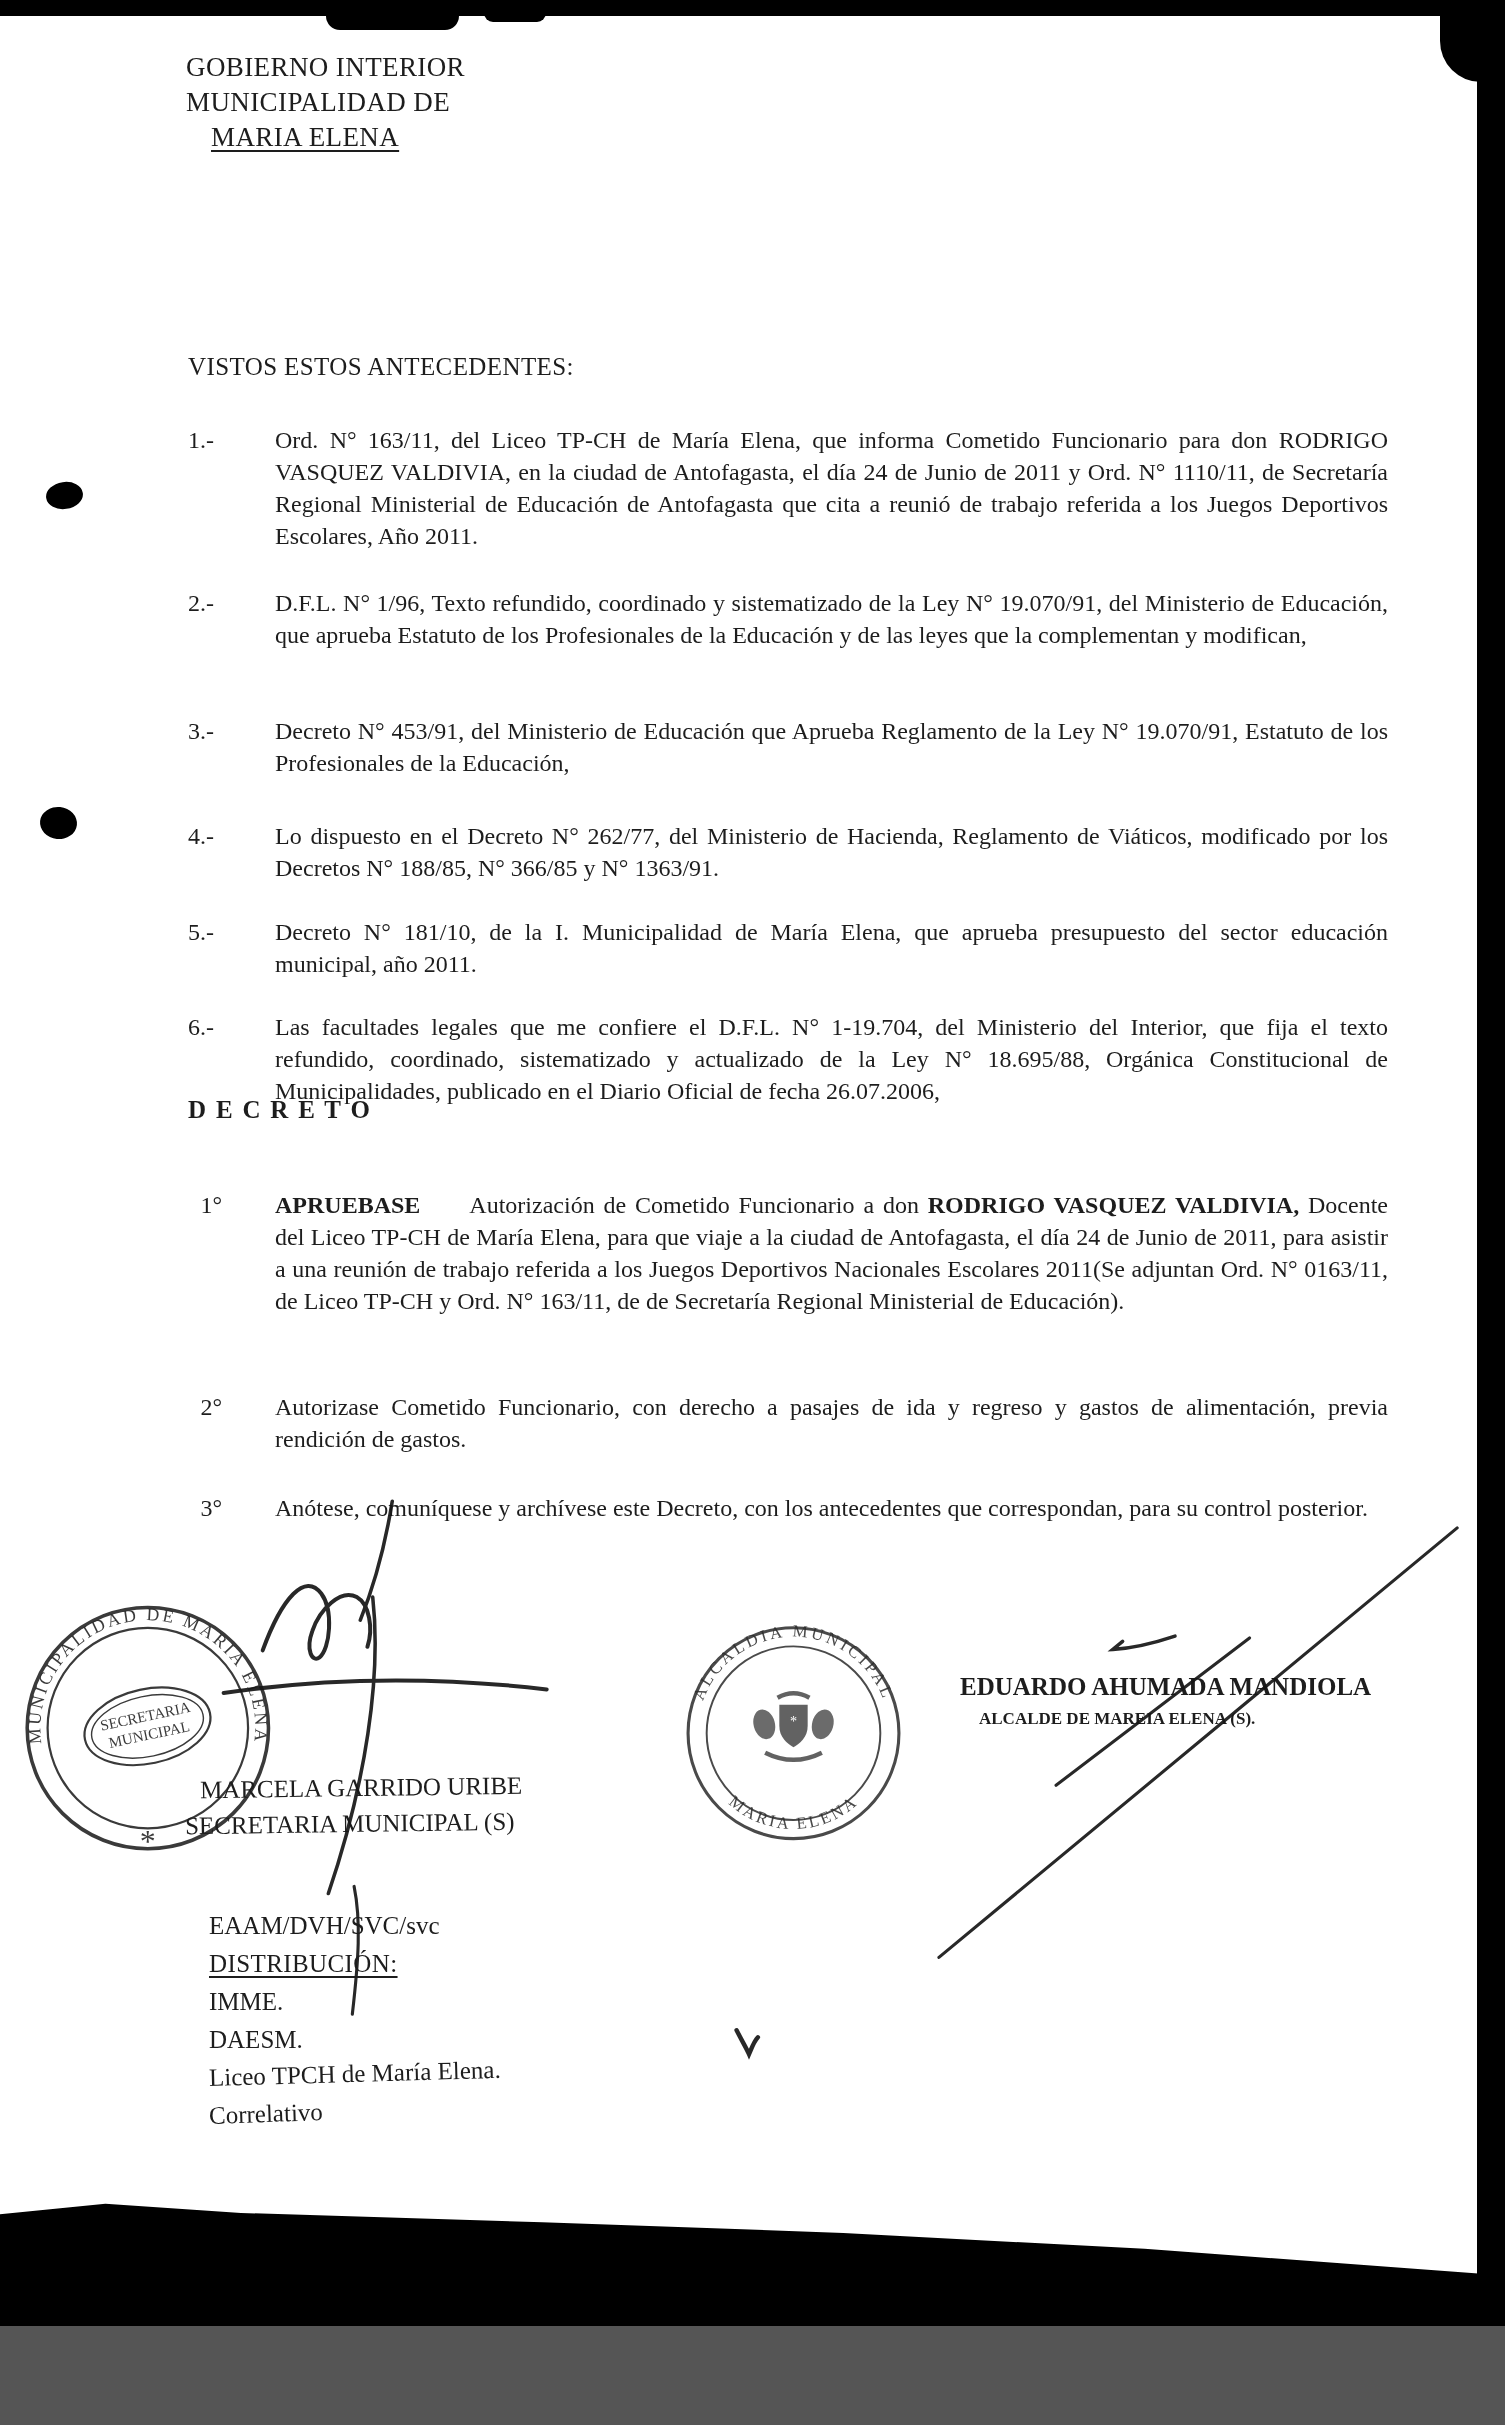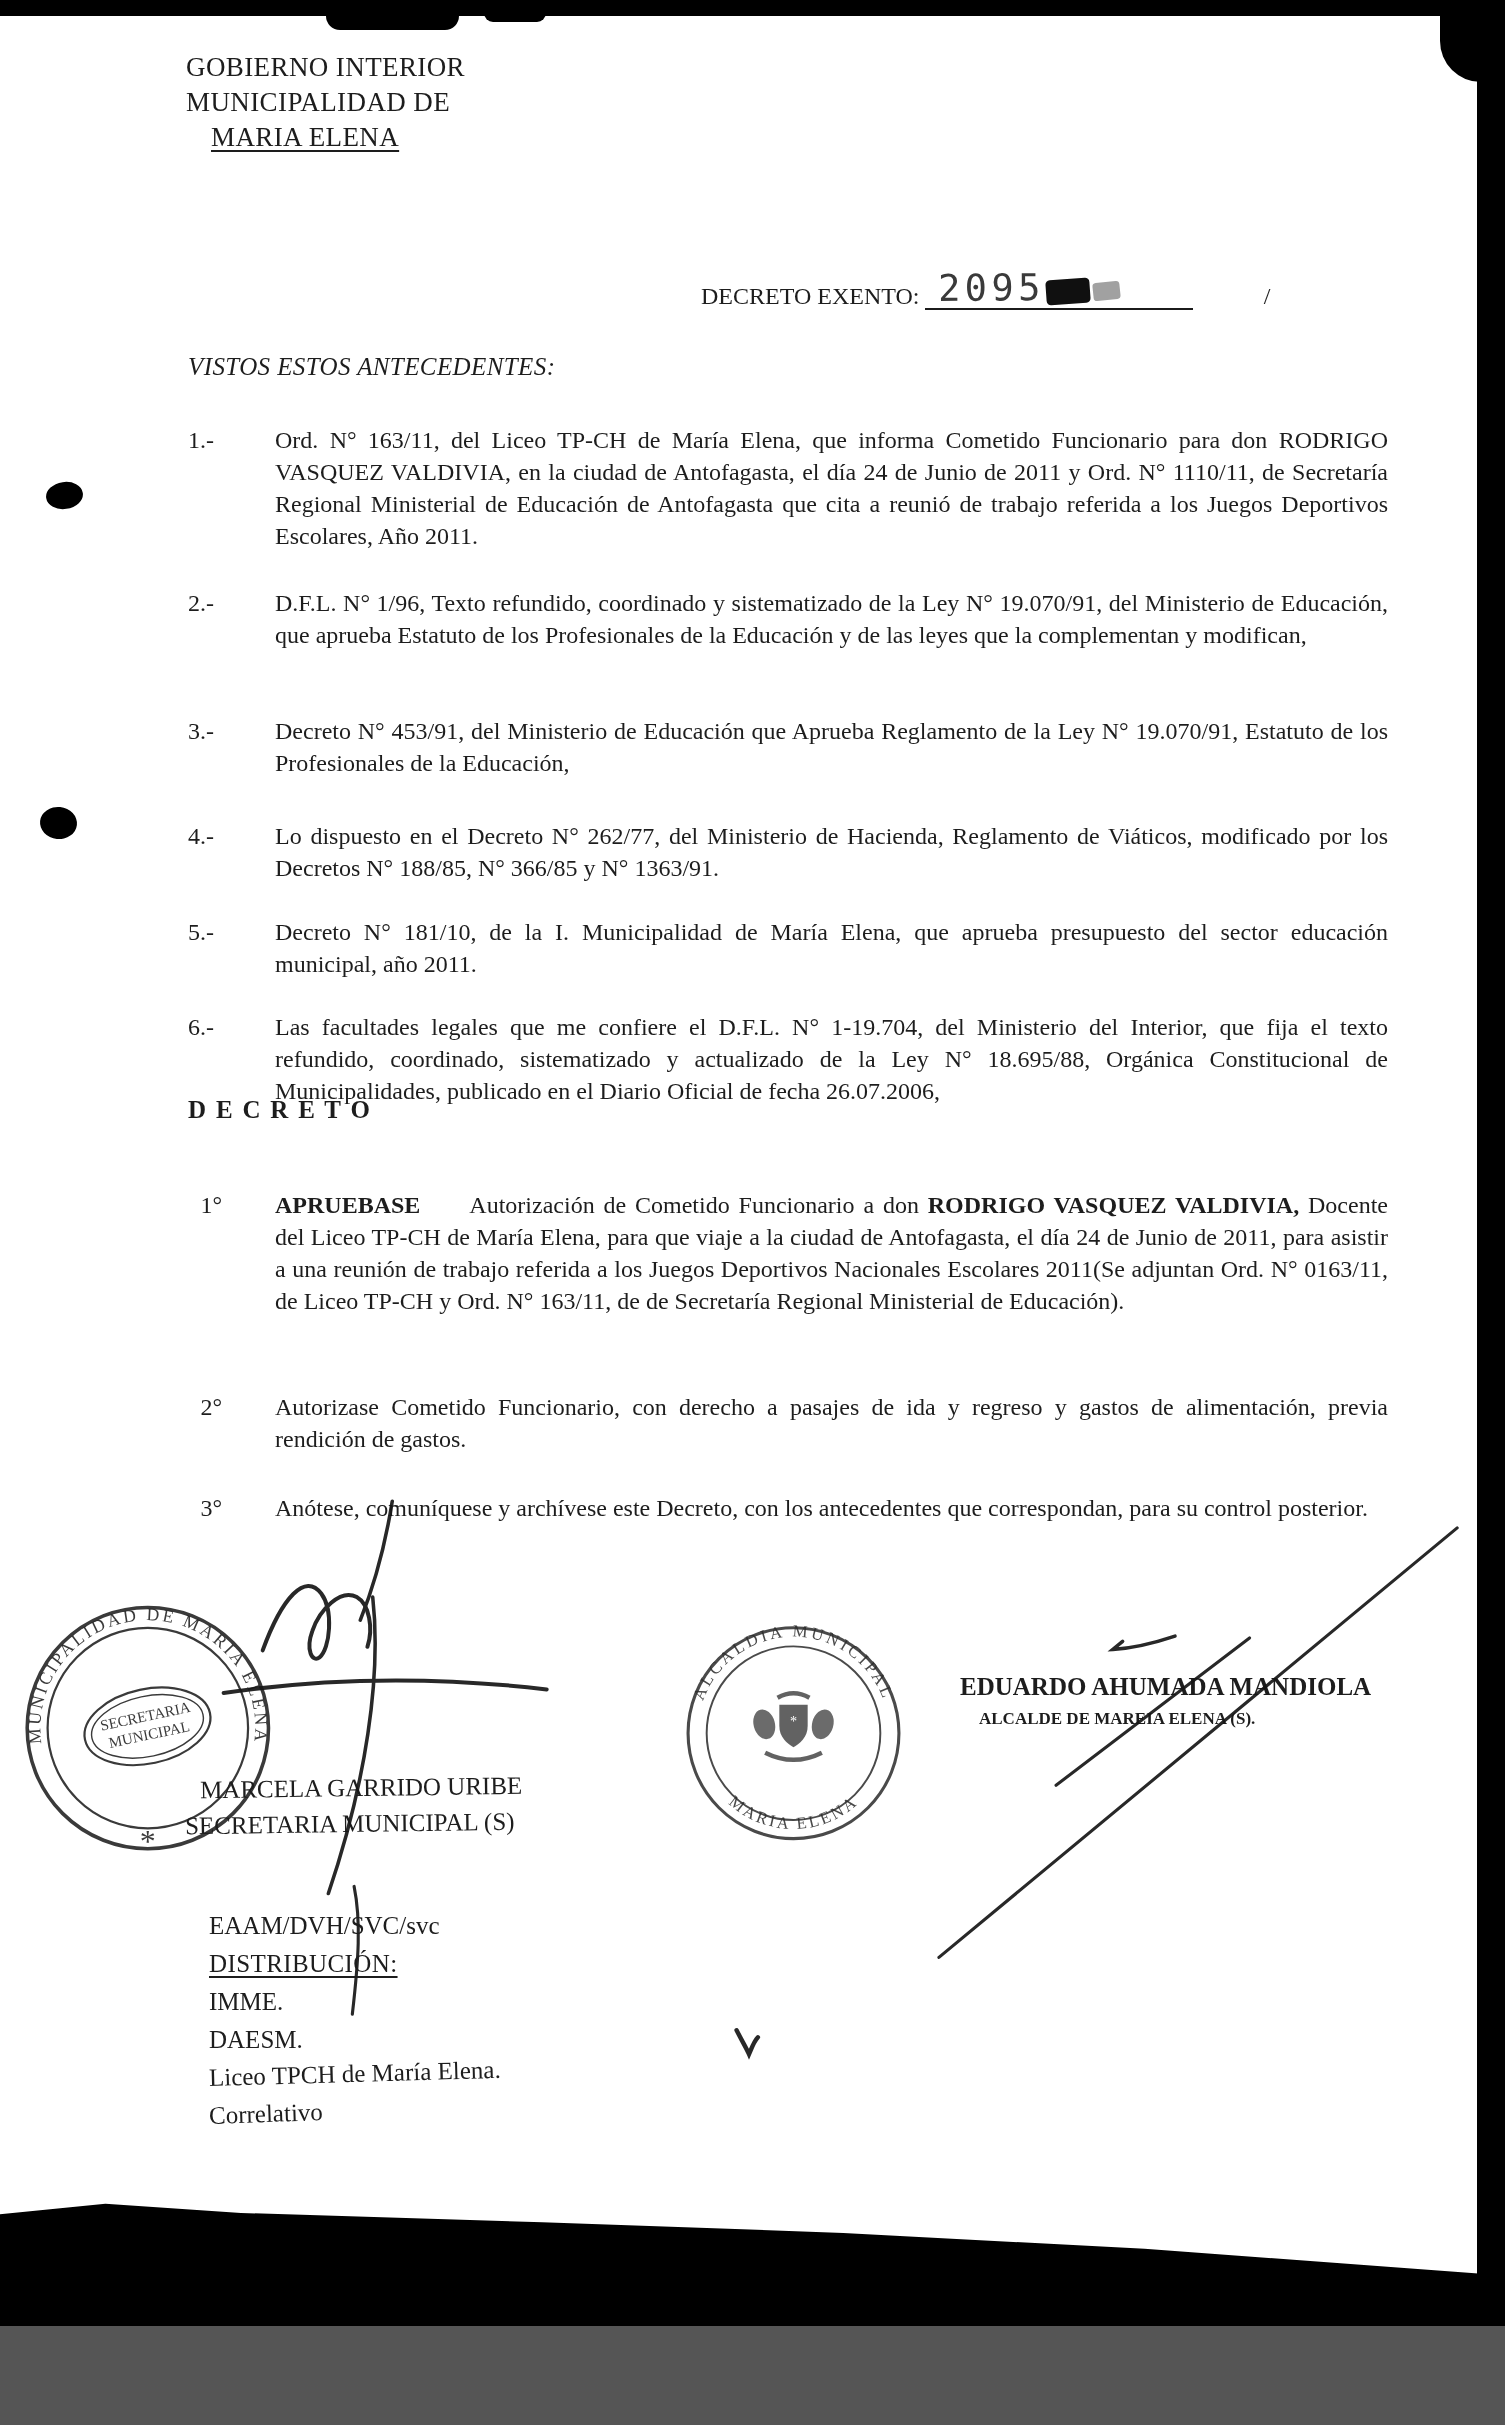--- a/index.html
+++ b/index.html
@@ -39,21 +39,21 @@
     font-size:37px; letter-spacing:4.4px; color:#3a3a3a;
     display:inline-block; transform:rotate(-0.5deg) translateY(3.5px);
   }
   .stamp-num.gray { color:#7d7d7d; font-size:35px; letter-spacing:6.2px; filter:blur(0.4px); transform:rotate(-1deg) translateY(3.5px); }
   .smudge-dark { display:inline-block; width:44px; height:25px; background:#101010; border-radius:4.4px; transform:rotate(-4deg); vertical-align:middle; margin-left:1.8px; }
   .smudge-gray { display:inline-block; width:27px; height:18px; background:#8a8a8a; border-radius:3.5px; transform:rotate(-6deg); vertical-align:middle; margin-left:2.7px; opacity:0.8; }
   .slash1 { margin-left:71px; }
   .slash2 { margin-left:60px; }
 
   
-  .vistos-heading { position:absolute; left:188px; top:353px; font-size:25px; letter-spacing:0.4px;font-style:italic; }
+  .vistos-heading { position:absolute; left:188px; top:353px; font-size:25px; letter-spacing:0.4px; }
   .v-item, .d-item { position:absolute; left:188px; width:1200px; display:flex; font-size:24px; line-height:32px; }
   .v-num { flex:0 0 87px; }
   .d-num { flex:0 0 87px; padding-left:12.4px; box-sizing:border-box; }
   .v-text, .d-text { flex:1; text-align:justify; }
   .decreto-heading { position:absolute; left:188px; top:1096px; font-size:25px; font-weight:bold; letter-spacing:1.8px; }
   .bold { font-weight:bold; }
   .gap-after { margin-right:49px; }
 
   
   .sig-name-left { position:absolute; left:200px; top:1774px; font-size:25px; transform:rotate(-0.8deg); }
@@ -85,24 +85,20 @@
   <div class="edge-bottom"></div>
   <div class="punch-hole hole1"></div>
   <div class="punch-hole hole2"></div>
 
   <div class="letterhead">
     <div>GOBIERNO INTERIOR</div>
     <div>MUNICIPALIDAD DE</div>
     <div class="lh3"><span>MARIA ELENA</span></div>
   </div>
 
-  <div class="row-abs" style="left:701px; top:263px;">
-    <span>DECRETO EXENTO:</span>
-    <span class="fill-line" style="min-width:248px;"><span class="stamp-num">2095</span><span class="smudge-dark"></span><span class="smudge-gray"></span></span><span class="slash1">/</span>
-  </div>
 
 
   <div class="vistos-heading">VISTOS ESTOS ANTECEDENTES:</div>
 
   <div class="v-item" style="top:424px;">
     <div class="v-num">1.-</div>
     <div class="v-text">Ord. N° 163/11, del Liceo TP-CH de María Elena, que informa Cometido Funcionario para don RODRIGO VASQUEZ VALDIVIA, en la ciudad de Antofagasta, el día 24 de Junio de 2011 y Ord. N° 1110/11, de Secretaría Regional Ministerial de Educación de Antofagasta que cita a reunió de trabajo referida a los Juegos Deportivos Escolares, Año 2011.</div>
   </div>
   <div class="v-item" style="top:587px;">
     <div class="v-num">2.-</div>

